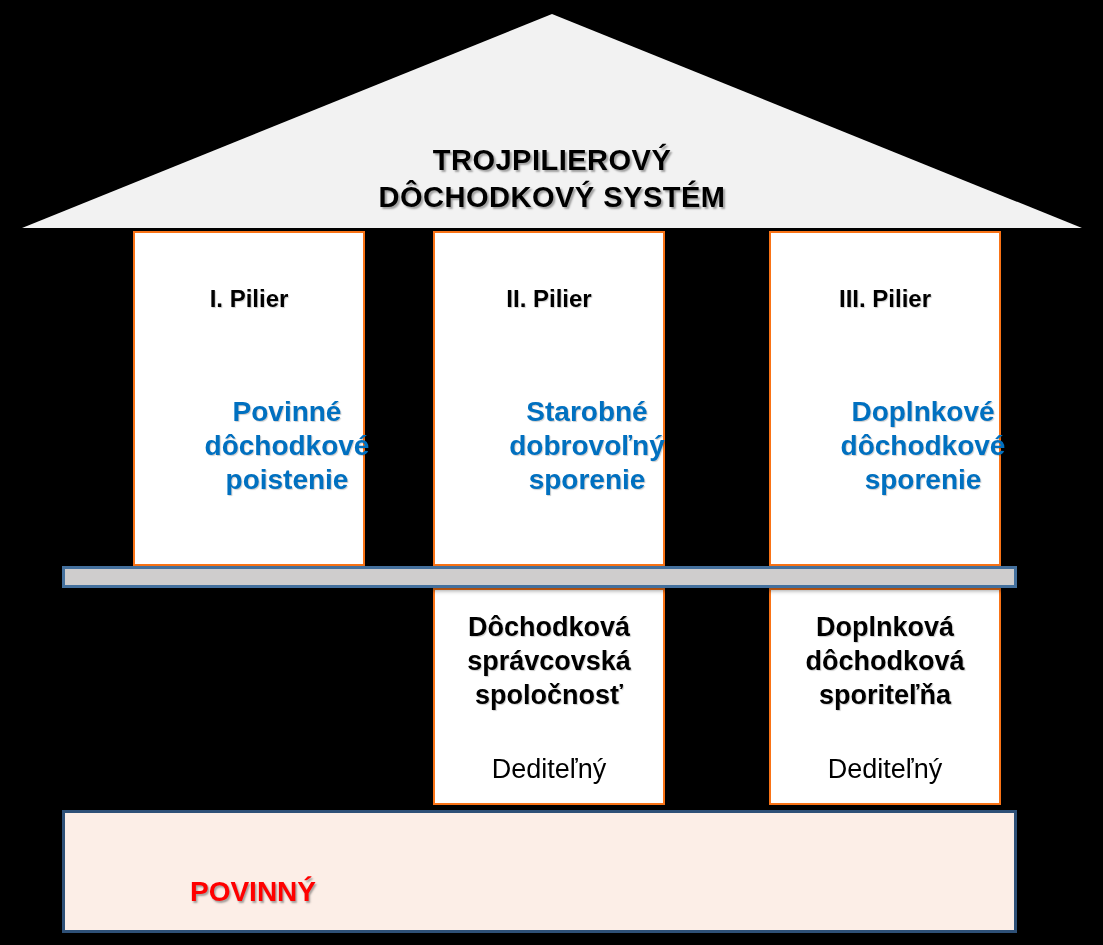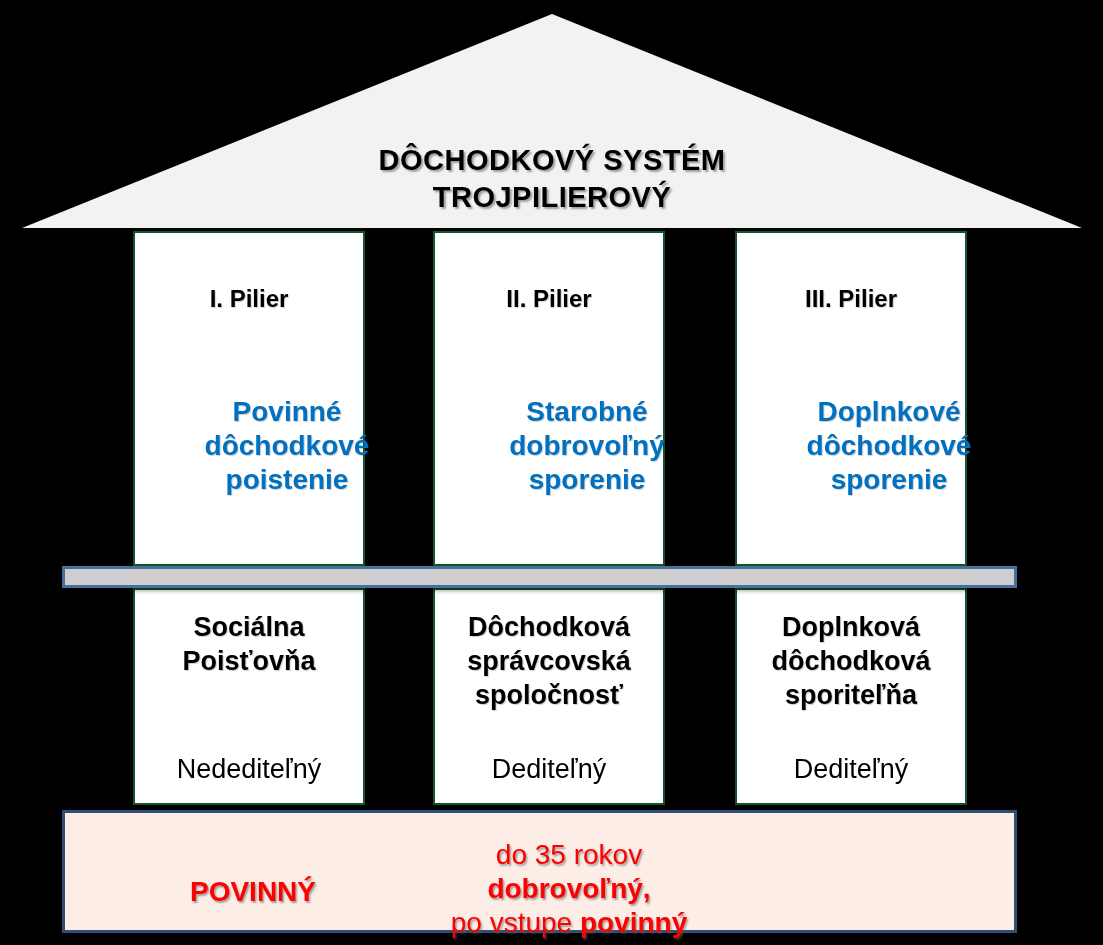--- a/index.html
+++ b/index.html
@@ -21,29 +21,29 @@
     text-align:center;
     font-weight:bold;font-size:29px;line-height:37px;color:#000;
     text-shadow:2px 2px 2px rgba(0,0,0,0.35);
     letter-spacing:0.5px;
   }
   
   .box{
     position:absolute;
     width:232px;
     background:#fff;
-    border:2px solid #14532d;
+    border:2px solid #f97316;
     box-sizing:border-box;
     box-shadow:3px 3px 4px rgba(0,0,0,0.35);
   }
   .upper{top:231px;height:335px;}
   .lower{top:588px;height:217px;}
   .col1{left:133px;}
   .col2{left:433px;}
-  .col3{left:735px;padding-left:14px;}
+  .col3{left:769px;padding-left:14px;}
   .pillar-header{
     position:absolute;top:52px;left:0;width:100%;
     text-align:center;font-weight:bold;font-size:24px;color:#000;
     text-shadow:1px 1px 1px rgba(0,0,0,0.2);
   }
   .pillar-scheme{
     position:absolute;top:162px;left:0;width:100%;
     text-align:center;font-weight:bold;font-size:28px;line-height:34px;
     color:#0070C0;white-space:pre-line;
     text-shadow:1px 1px 1px rgba(0,0,0,0.2);
@@ -85,22 +85,22 @@
   .bb-right{left:674px;top:62px;width:260px;font-weight:bold;}
   .bold{font-weight:bold;}
 </style>
 </head>
 <body>
 
 <div class="stage">
 
   <div class="roof">
     <div class="roof-title">
+      <div>TROJPILIEROVÝ</div>
       <div>DÔCHODKOVÝ SYSTÉM</div>
-      <div>TROJPILIEROVÝ</div>
     </div>
   </div>
 
   <div class="box upper col1">
     <div class="pillar-header">I. Pilier</div>
     <div class="pillar-scheme">Povinné
 dôchodkové
 poistenie</div>
   </div>
   <div class="box upper col2">
@@ -111,39 +111,30 @@
   </div>
   <div class="box upper col3">
     <div class="pillar-header">III. Pilier</div>
     <div class="pillar-scheme">Doplnkové
 dôchodkové
 sporenie</div>
   </div>
 
   <div class="beam"></div>
 
-  <div class="box lower col1">
-    <div class="institution">Sociálna
-Poisťovňa</div>
-    <div class="inheritability">Nedediteľný</div>
-  </div>
   <div class="box lower col2">
     <div class="institution">Dôchodková
 správcovská
 spoločnosť</div>
     <div class="inheritability">Dediteľný</div>
   </div>
   <div class="box lower col3">
     <div class="institution">Doplnková
 dôchodková
 sporiteľňa</div>
     <div class="inheritability">Dediteľný</div>
   </div>
 
   <div class="bottom-bar">
     <div class="bb-text bb-left">POVINNÝ</div>
-    <div class="bb-text bb-middle">
-      <span>do 35 rokov </span><span class="bold">dobrovoľný,</span><br>
-      <span>po vstupe </span><span class="bold">povinný</span>
-    </div>
   </div>
 
 </div>
 
 </body></html>

